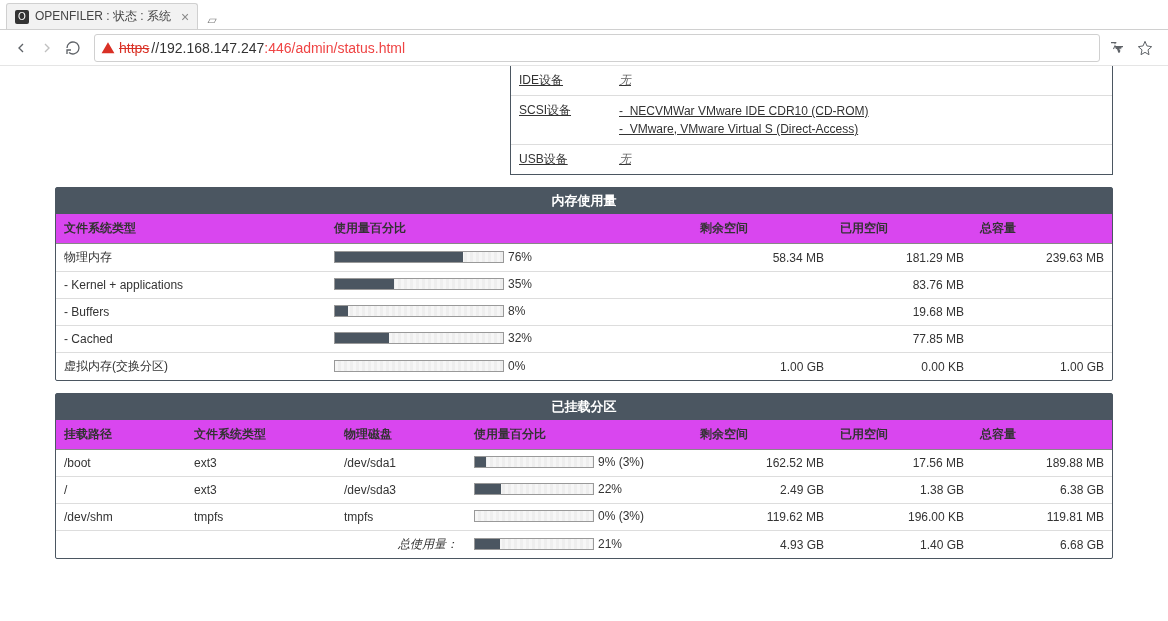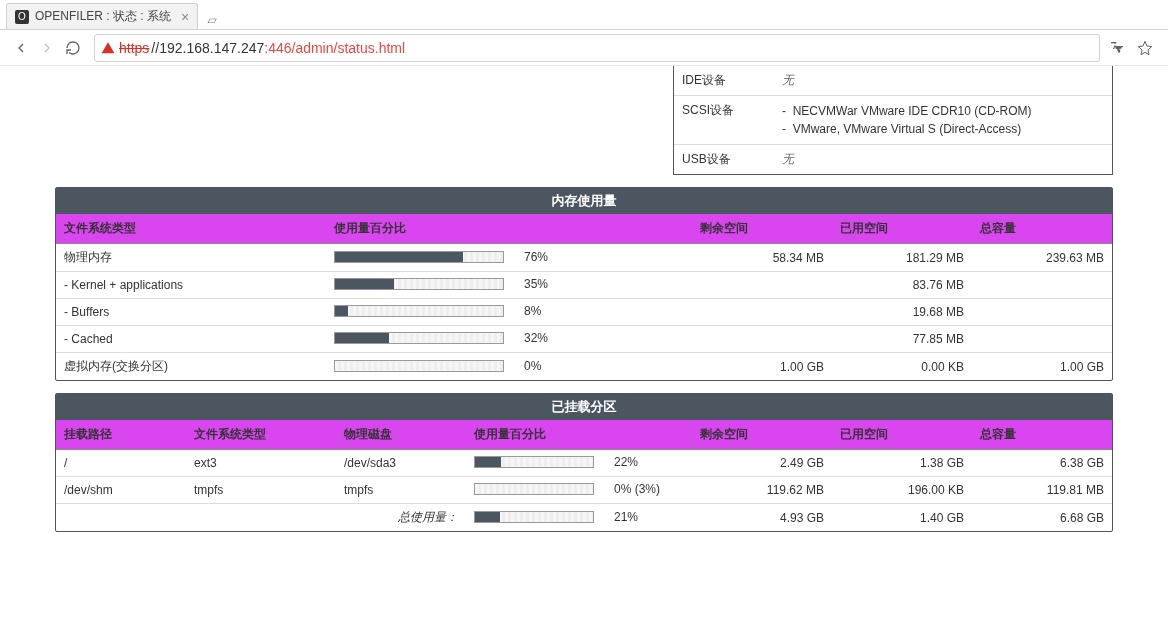--- a/index.html
+++ b/index.html
@@ -39,21 +39,21 @@
   
   
   .dev-table td { vertical-align: top; border-bottom: 1px solid #ddd; }
   .dev-label { width: 100px; padding: 6px 8px; }
   .dev-val { padding: 6px 8px; }
   .dev-list { list-style: none; }
   .dev-list li { padding: 2px 0; }
   .none-italic { font-style: italic; color: #666; }
   
   
-  .pbar-wrap { display:inline-flex; align-items:center; gap:20px; }
+  .pbar-wrap { display:inline-flex; align-items:center; gap:4px; }
   .pbar { position:relative; width:170px; height:12px; border:1px solid #999; background: repeating-linear-gradient(90deg,#f6f6f6 0,#f6f6f6 3px,#eee 3px,#eee 6px); display:inline-block; }
   .pbar-fill { position:absolute; left:0; top:0; bottom:0; background:#4b5661; }
   .pbar-text { font-size:12px; }
   .pbar.small { width:120px; }
   .total-label { font-style: italic; text-align:right; }
   
   .star-icon svg, .translate-icon svg, .warning-svg, .reload-svg, .arrow-svg { display:block; }
 </style>
 </head>
 <body>
@@ -104,21 +104,21 @@
       <svg width="16" height="16" viewBox="0 0 24 24" fill="none" stroke="#5f6368" stroke-width="1.5">
           <path d="M12 2l2.9 6.9L22 10l-5.5 4.8L18 22l-6-3.5L6 22l1.5-7.2L2 10l7.1-1.1L12 2z"></path>
         </svg>
     </span>
   </div>
 </div>
 
 <div class="page-wrap">
 
   <div style="display:flex; justify-content:flex-end;">
-    <div class="section-partial" style="width:440px; border-top:none;">
+    <div class="section-partial" style="width:603px; border-top:none;text-decoration:underline;">
       <table class="dev-table" id="dev-table">
           <tbody>
             <tr>
               <td class="dev-label">IDE设备</td>
               <td class="dev-val"><span class="none-italic">无</span></td>
             </tr>
             <tr>
               <td class="dev-label">SCSI设备</td>
               <td class="dev-val">
                 <ul class="dev-list">
@@ -221,20 +221,34 @@
             <tr>
     <th style="width:130px">挂载路径</th>
     <th style="width:150px">文件系统类型</th>
     <th style="width:130px">物理磁盘</th>
     <th>使用量百分比</th>
     <th class="r" style="width:140px">剩余空间</th>
     <th class="r" style="width:140px">已用空间</th>
     <th class="r" style="width:140px">总容量</th>
   </tr>
             <tr>
+      <td>/boot</td>
+      <td>ext3</td>
+      <td>/dev/sda1</td>
+      <td><span class="pbar-wrap">
+                  <span class="pbar small">
+                    <span class="pbar-fill" style="width:9%"></span>
+                  </span>
+                  <span class="pbar-text">9% (3%)</span>
+                </span></td>
+      <td class="r">162.52 MB</td>
+      <td class="r">17.56 MB</td>
+      <td class="r">189.88 MB</td>
+    </tr>
+            <tr>
       <td>/</td>
       <td>ext3</td>
       <td>/dev/sda3</td>
       <td><span class="pbar-wrap">
                   <span class="pbar small">
                     <span class="pbar-fill" style="width:22%"></span>
                   </span>
                   <span class="pbar-text">22%</span>
                 </span></td>
       <td class="r">2.49 GB</td>

